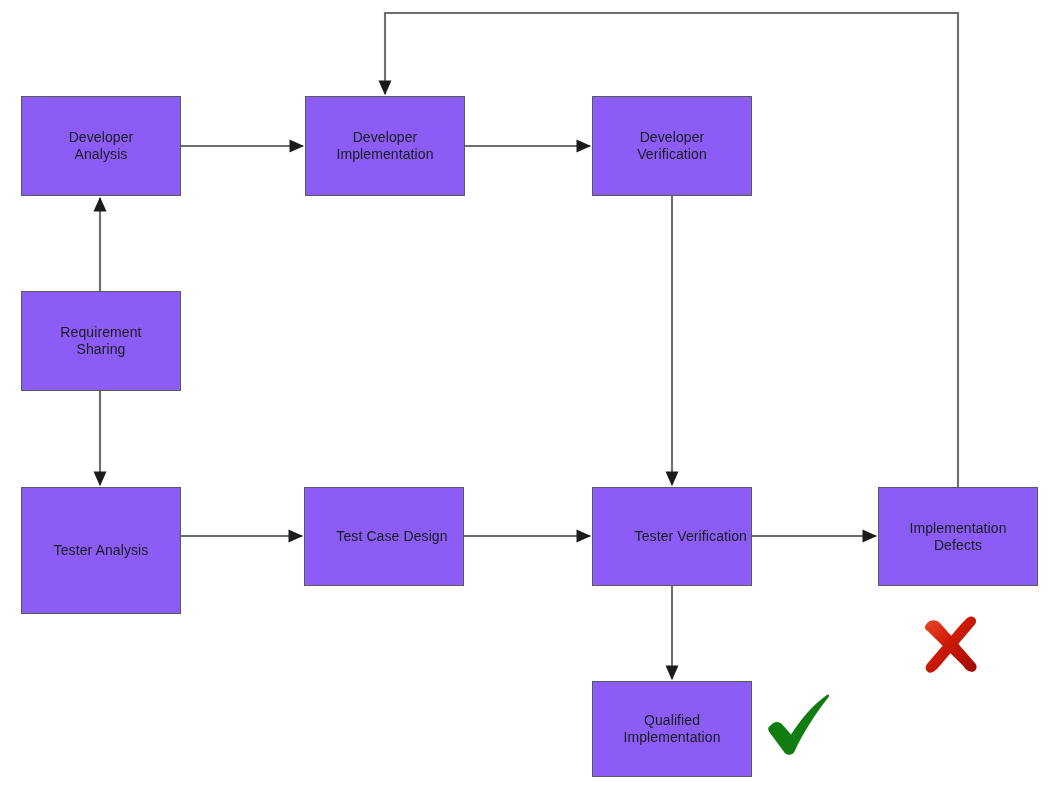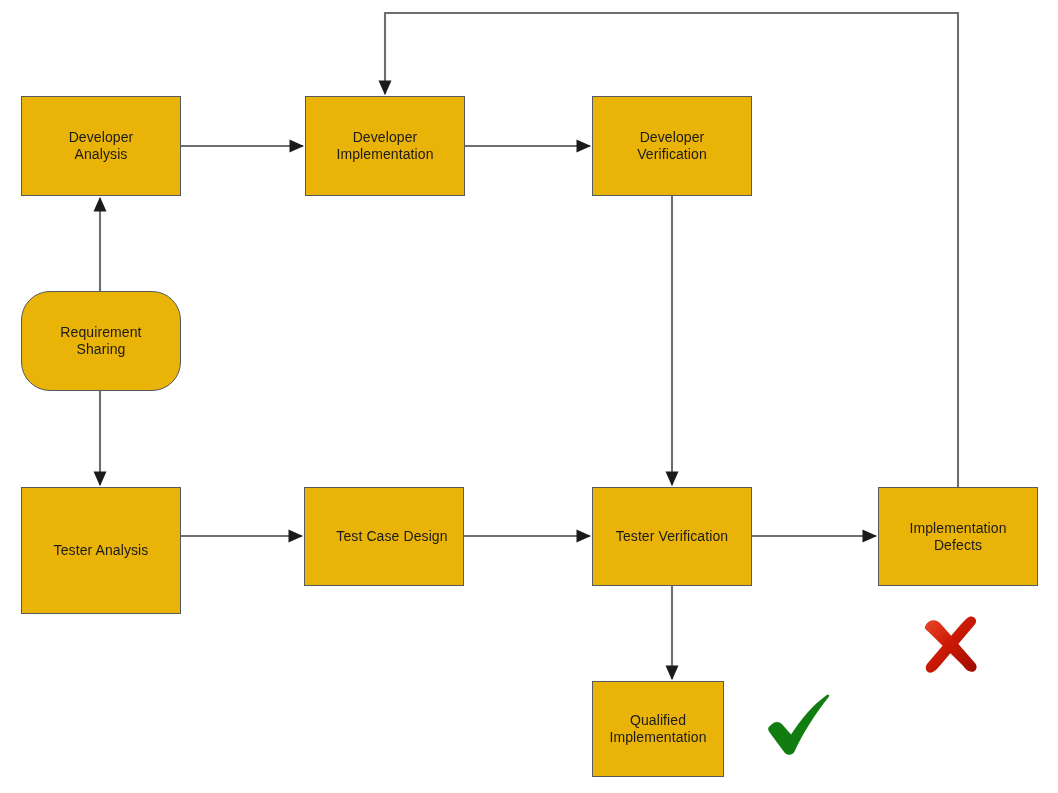--- a/index.html
+++ b/index.html
@@ -27,21 +27,21 @@
     position: absolute;
     left: 0;
     top: 0;
     width: 1058px;
     height: 793px;
     pointer-events: none;
   }
   .node {
     position: absolute;
     box-sizing: border-box;
-    background: #eab308;
+    background: #8b5cf6;
     border: 1.6px solid #555a5e;
     display: flex;
     align-items: center;
     justify-content: center;
     text-align: center;
     color: #1b1b1b;
     font-size: 14px;
     line-height: 17px;
     letter-spacing: 0.1px;
     white-space: pre-line;
@@ -102,43 +102,43 @@
   <div class="node" style="left:305px; top:96px; width:160px; height:100px;">
     <span class="node-label">Developer
 Implementation</span>
   </div>
 
   <div class="node" style="left:592px; top:96px; width:160px; height:100px;">
     <span class="node-label">Developer
 Verification</span>
   </div>
 
-  <div class="node" style="left:21px; top:291px; width:160px; height:100px;border-radius:29px;">
+  <div class="node" style="left:21px; top:291px; width:160px; height:100px;">
     <span class="node-label">Requirement
 Sharing</span>
   </div>
 
   <div class="node" style="left:21px; top:487px; width:160px; height:127px;">
     <span class="node-label">Tester Analysis</span>
   </div>
 
   <div class="node" style="left:304px; top:487px; width:160px; height:99px;padding-left:16px;">
     <span class="node-label">Test Case Design</span>
   </div>
 
-  <div class="node" style="left:592px; top:487px; width:160px; height:99px;">
+  <div class="node" style="left:592px; top:487px; width:160px; height:99px;justify-content:flex-end;">
     <span class="node-label">Tester Verification</span>
   </div>
 
   <div class="node" style="left:878px; top:487px; width:160px; height:99px;">
     <span class="node-label">Implementation
 Defects</span>
   </div>
 
-  <div class="node" style="left:592px; top:681px; width:132px; height:96px;">
+  <div class="node" style="left:592px; top:681px; width:160px; height:96px;">
     <span class="node-label">Qualified
 Implementation</span>
   </div>
 
   <svg class="mark" style="left:913px; top:610px; width:74px; height:70px;" viewBox="0 0 100 100" xmlns="http://www.w3.org/2000/svg">
     <defs>
       <linearGradient id="redGrad" x1="0" y1="0" x2="1" y2="1">
         <stop offset="0%" stop-color="#e8482a"></stop>
         <stop offset="42%" stop-color="#cf1b06"></stop>
         <stop offset="100%" stop-color="#9d0b00"></stop>

